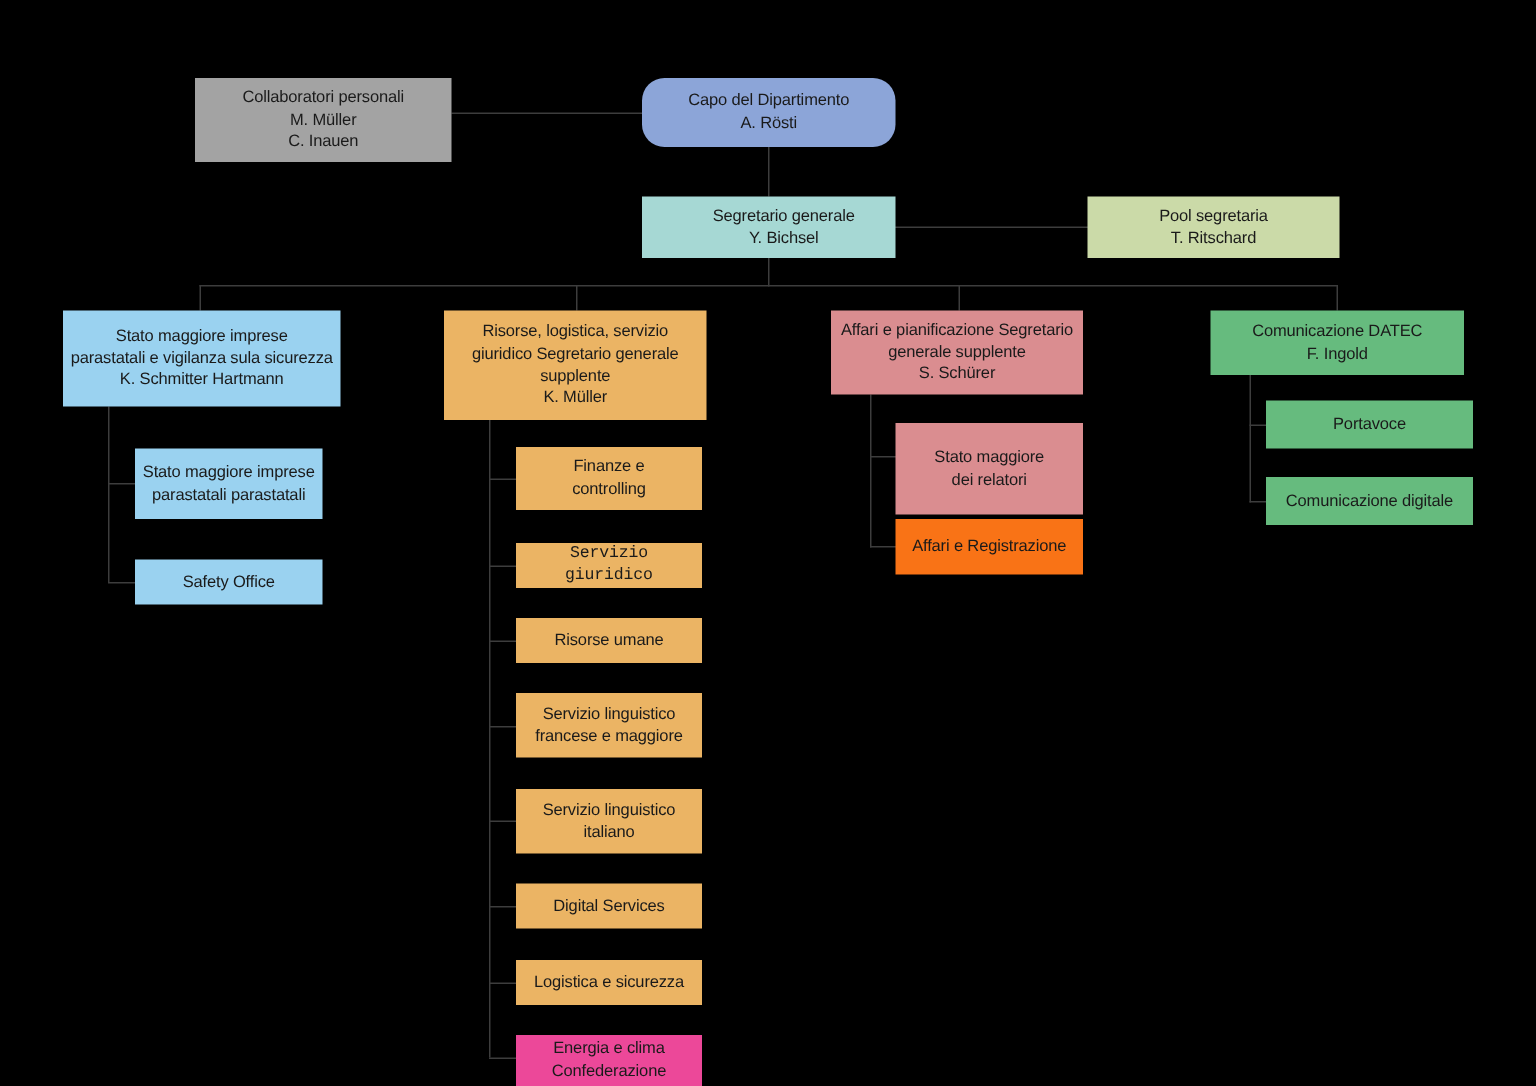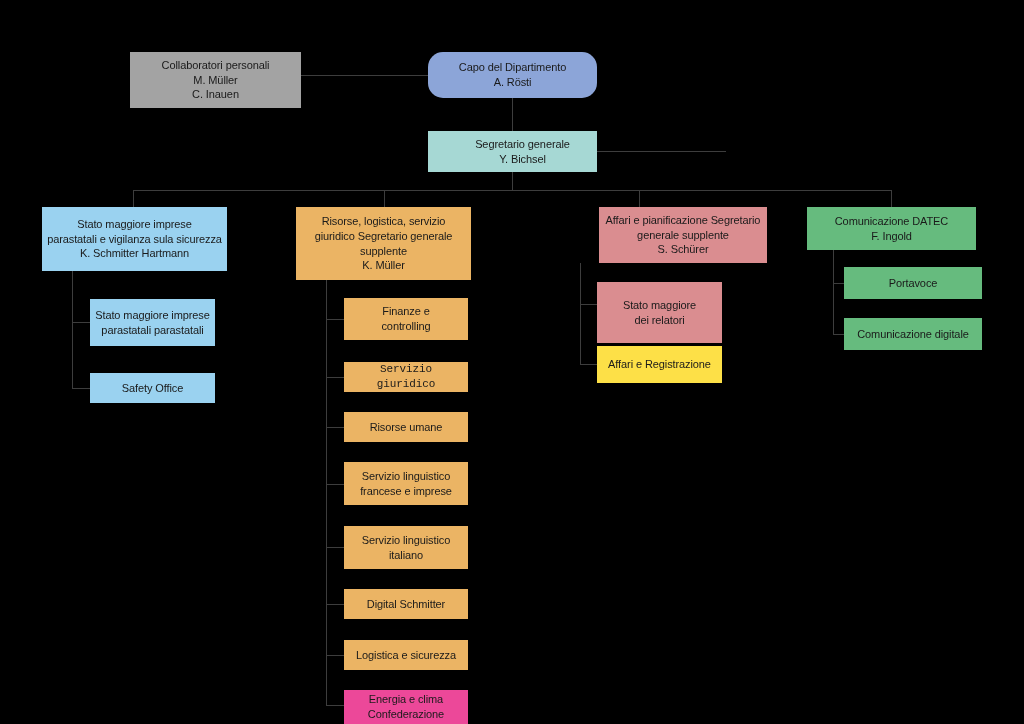--- a/index.html
+++ b/index.html
@@ -94,20 +94,26 @@
     </span>
   </div>
 
   <div class="node" style="left:428px; top:131px; width:169px; height:41px; background:#a6d8d4;padding-left:24px;">
     <span>
       <span>Segretario generale</span>
       <span>Y. Bichsel</span>
     </span>
   </div>
 
+  <div class="node" style="left:725px; top:131px; width:168px; height:41px; background:#cbdaa8;">
+    <span>
+      <span>Pool segretaria</span>
+      <span>T. Ritschard</span>
+    </span>
+  </div>
 
   <div class="node" style="left:42px; top:207px; width:185px; height:64px; background:#9ad2f0;">
     <span>
       <span>Stato maggiore imprese</span>
       <span>parastatali e vigilanza sula sicurezza</span>
       <span>K. Schmitter Hartmann</span>
     </span>
   </div>
   <div class="node" style="left:90px; top:299px; width:125px; height:47px; background:#9ad2f0;">
     <span>
@@ -142,60 +148,60 @@
       </span>
   </div>
   <div class="node" style="left:344px; top:412px; width:124px; height:30px; background:#ebb464;">
     <span>
         <span>Risorse umane</span>
       </span>
   </div>
   <div class="node" style="left:344px; top:462px; width:124px; height:43px; background:#ebb464;">
     <span>
       <span>Servizio linguistico</span>
-      <span>francese e imprese</span>
+      <span>francese e maggiore</span>
     </span>
   </div>
   <div class="node" style="left:344px; top:526px; width:124px; height:43px; background:#ebb464;">
     <span>
       <span>Servizio linguistico</span>
       <span>italiano</span>
     </span>
   </div>
   <div class="node" style="left:344px; top:589px; width:124px; height:30px; background:#ebb464;">
     <span>
-        <span>Digital Schmitter</span>
+        <span>Digital Services</span>
       </span>
   </div>
   <div class="node" style="left:344px; top:640px; width:124px; height:30px; background:#ebb464;">
     <span>
         <span>Logistica e sicurezza</span>
       </span>
   </div>
   <div class="node" style="left:344px; top:690px; width:124px; height:34px; background:#ec4899;">
     <span>
       <span>Energia e clima</span>
       <span>Confederazione</span>
     </span>
   </div>
 
-  <div class="node" style="left:554px; top:207px; width:168px; height:56px; background:#da8d90;margin-left:45px;">
+  <div class="node" style="left:554px; top:207px; width:168px; height:56px; background:#da8d90;">
     <span>
       <span>Affari e pianificazione Segretario</span>
       <span>generale supplente</span>
       <span>S. Schürer</span>
     </span>
   </div>
   <div class="node" style="left:597px; top:282px; width:125px; height:61px; background:#da8d90;">
     <span>
       <span>Stato maggiore</span>
       <span>dei relatori</span>
     </span>
   </div>
-  <div class="node" style="left:597px; top:346px; width:125px; height:37px; background:#fde047;">
+  <div class="node" style="left:597px; top:346px; width:125px; height:37px; background:#f97316;">
     <span>
         <span>Affari e Registrazione</span>
       </span>
   </div>
 
   <div class="node" style="left:807px; top:207px; width:169px; height:43px; background:#66bb7e;">
     <span>
       <span>Comunicazione DATEC</span>
       <span>F. Ingold</span>
     </span>

